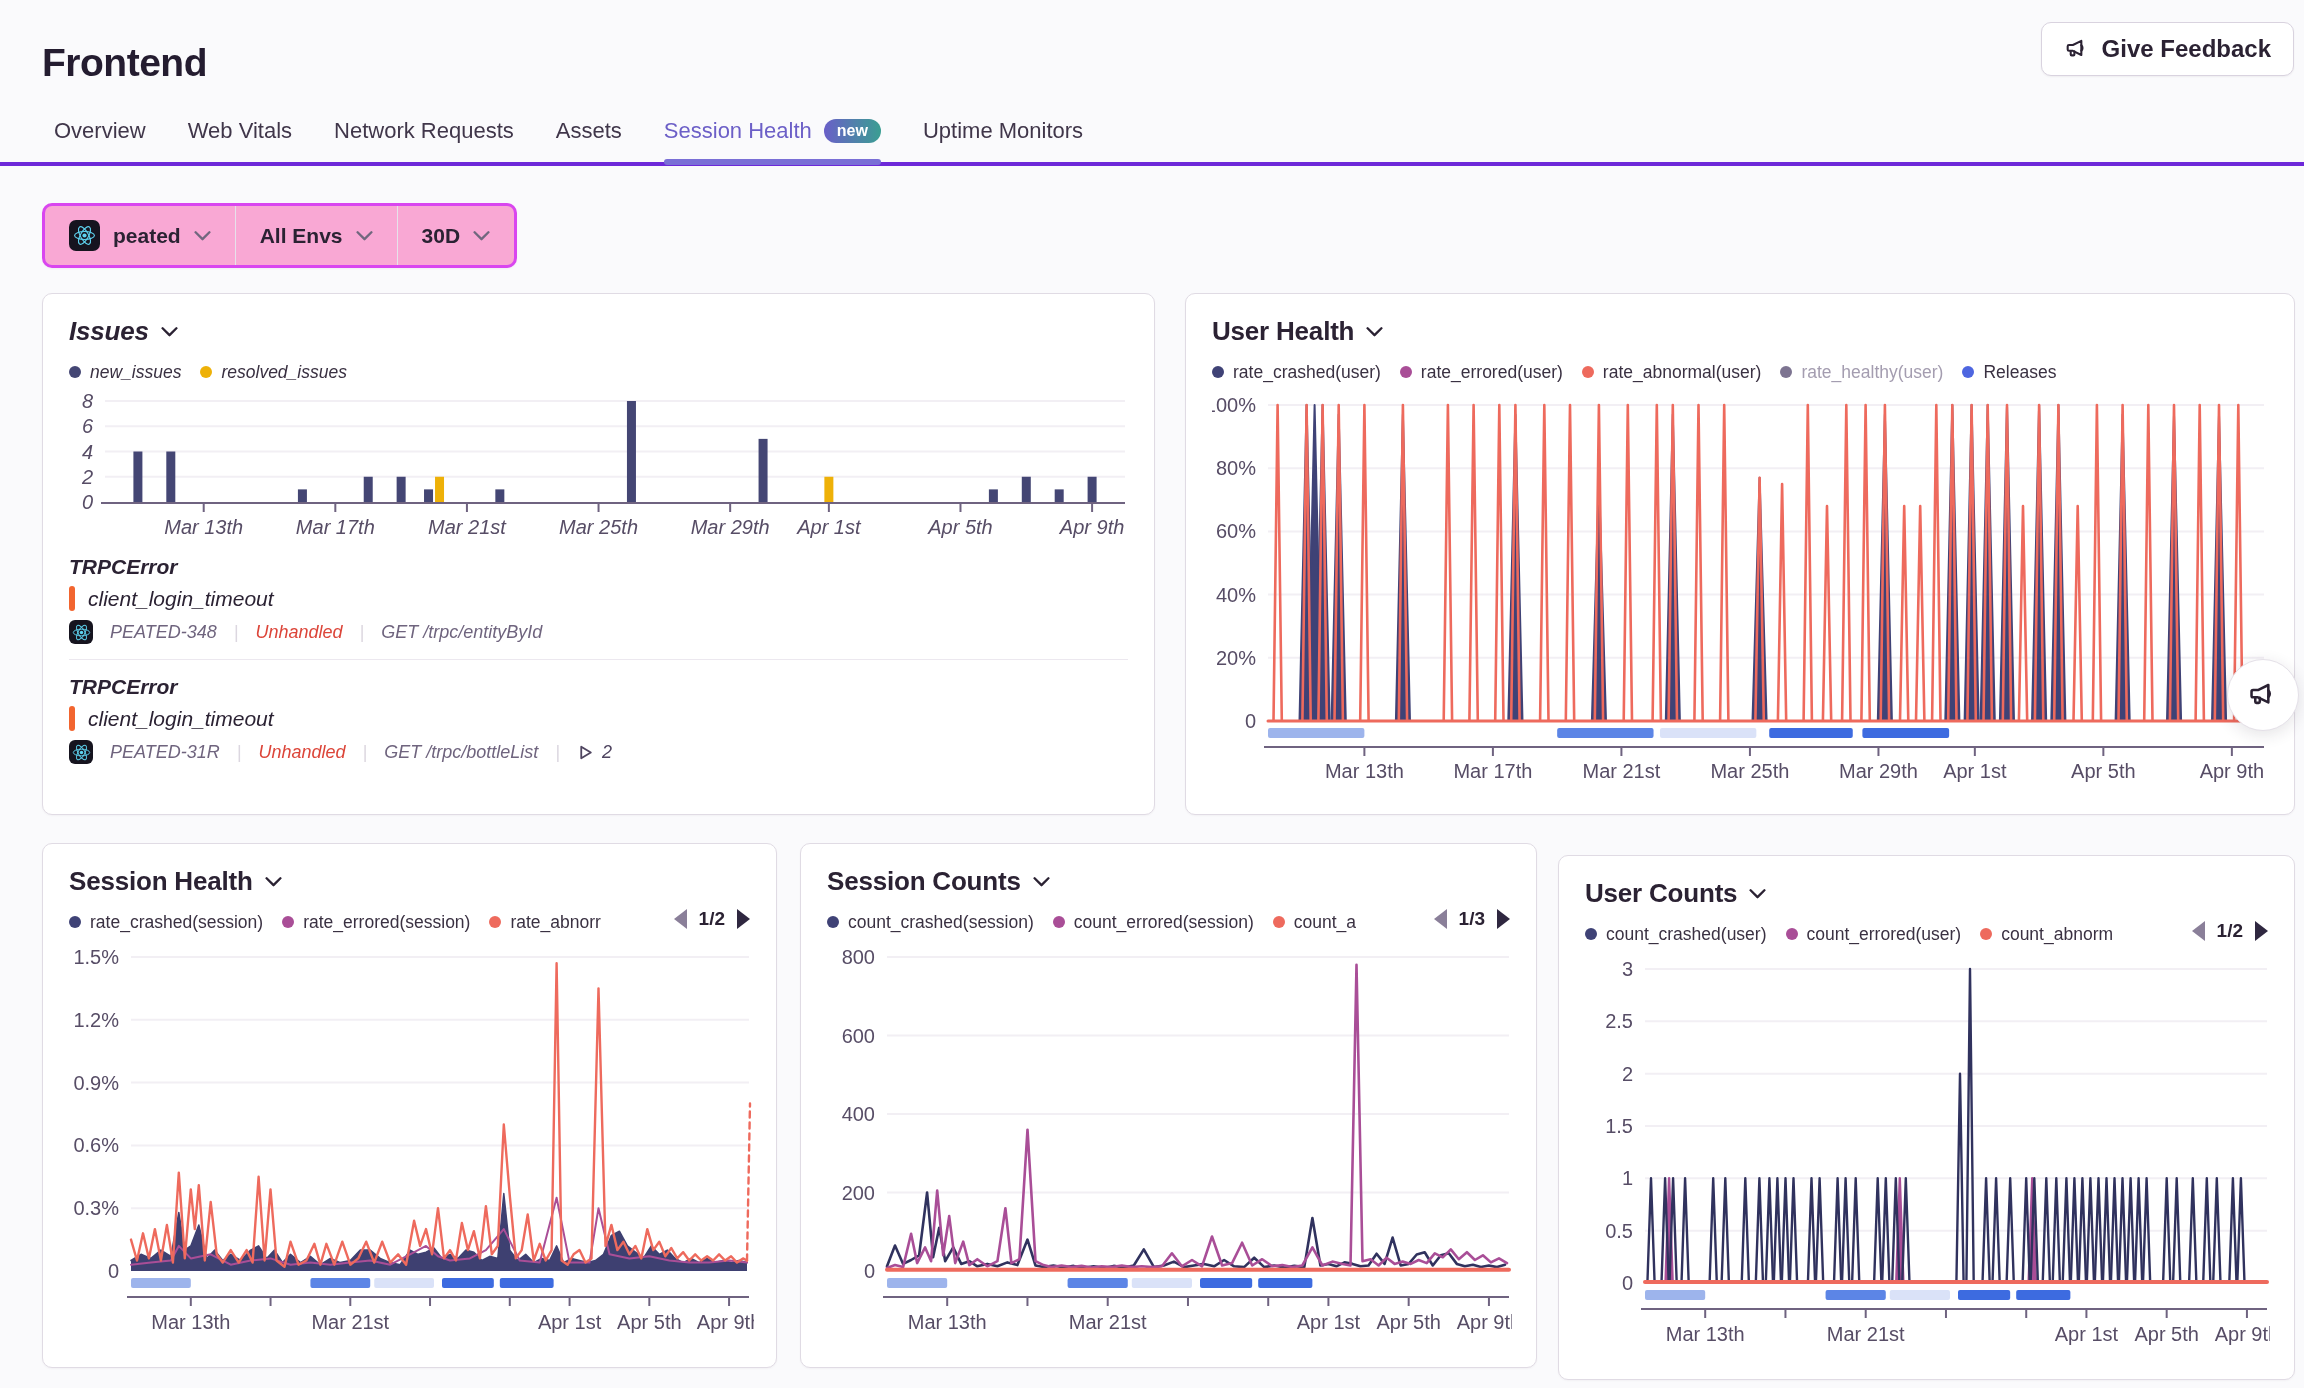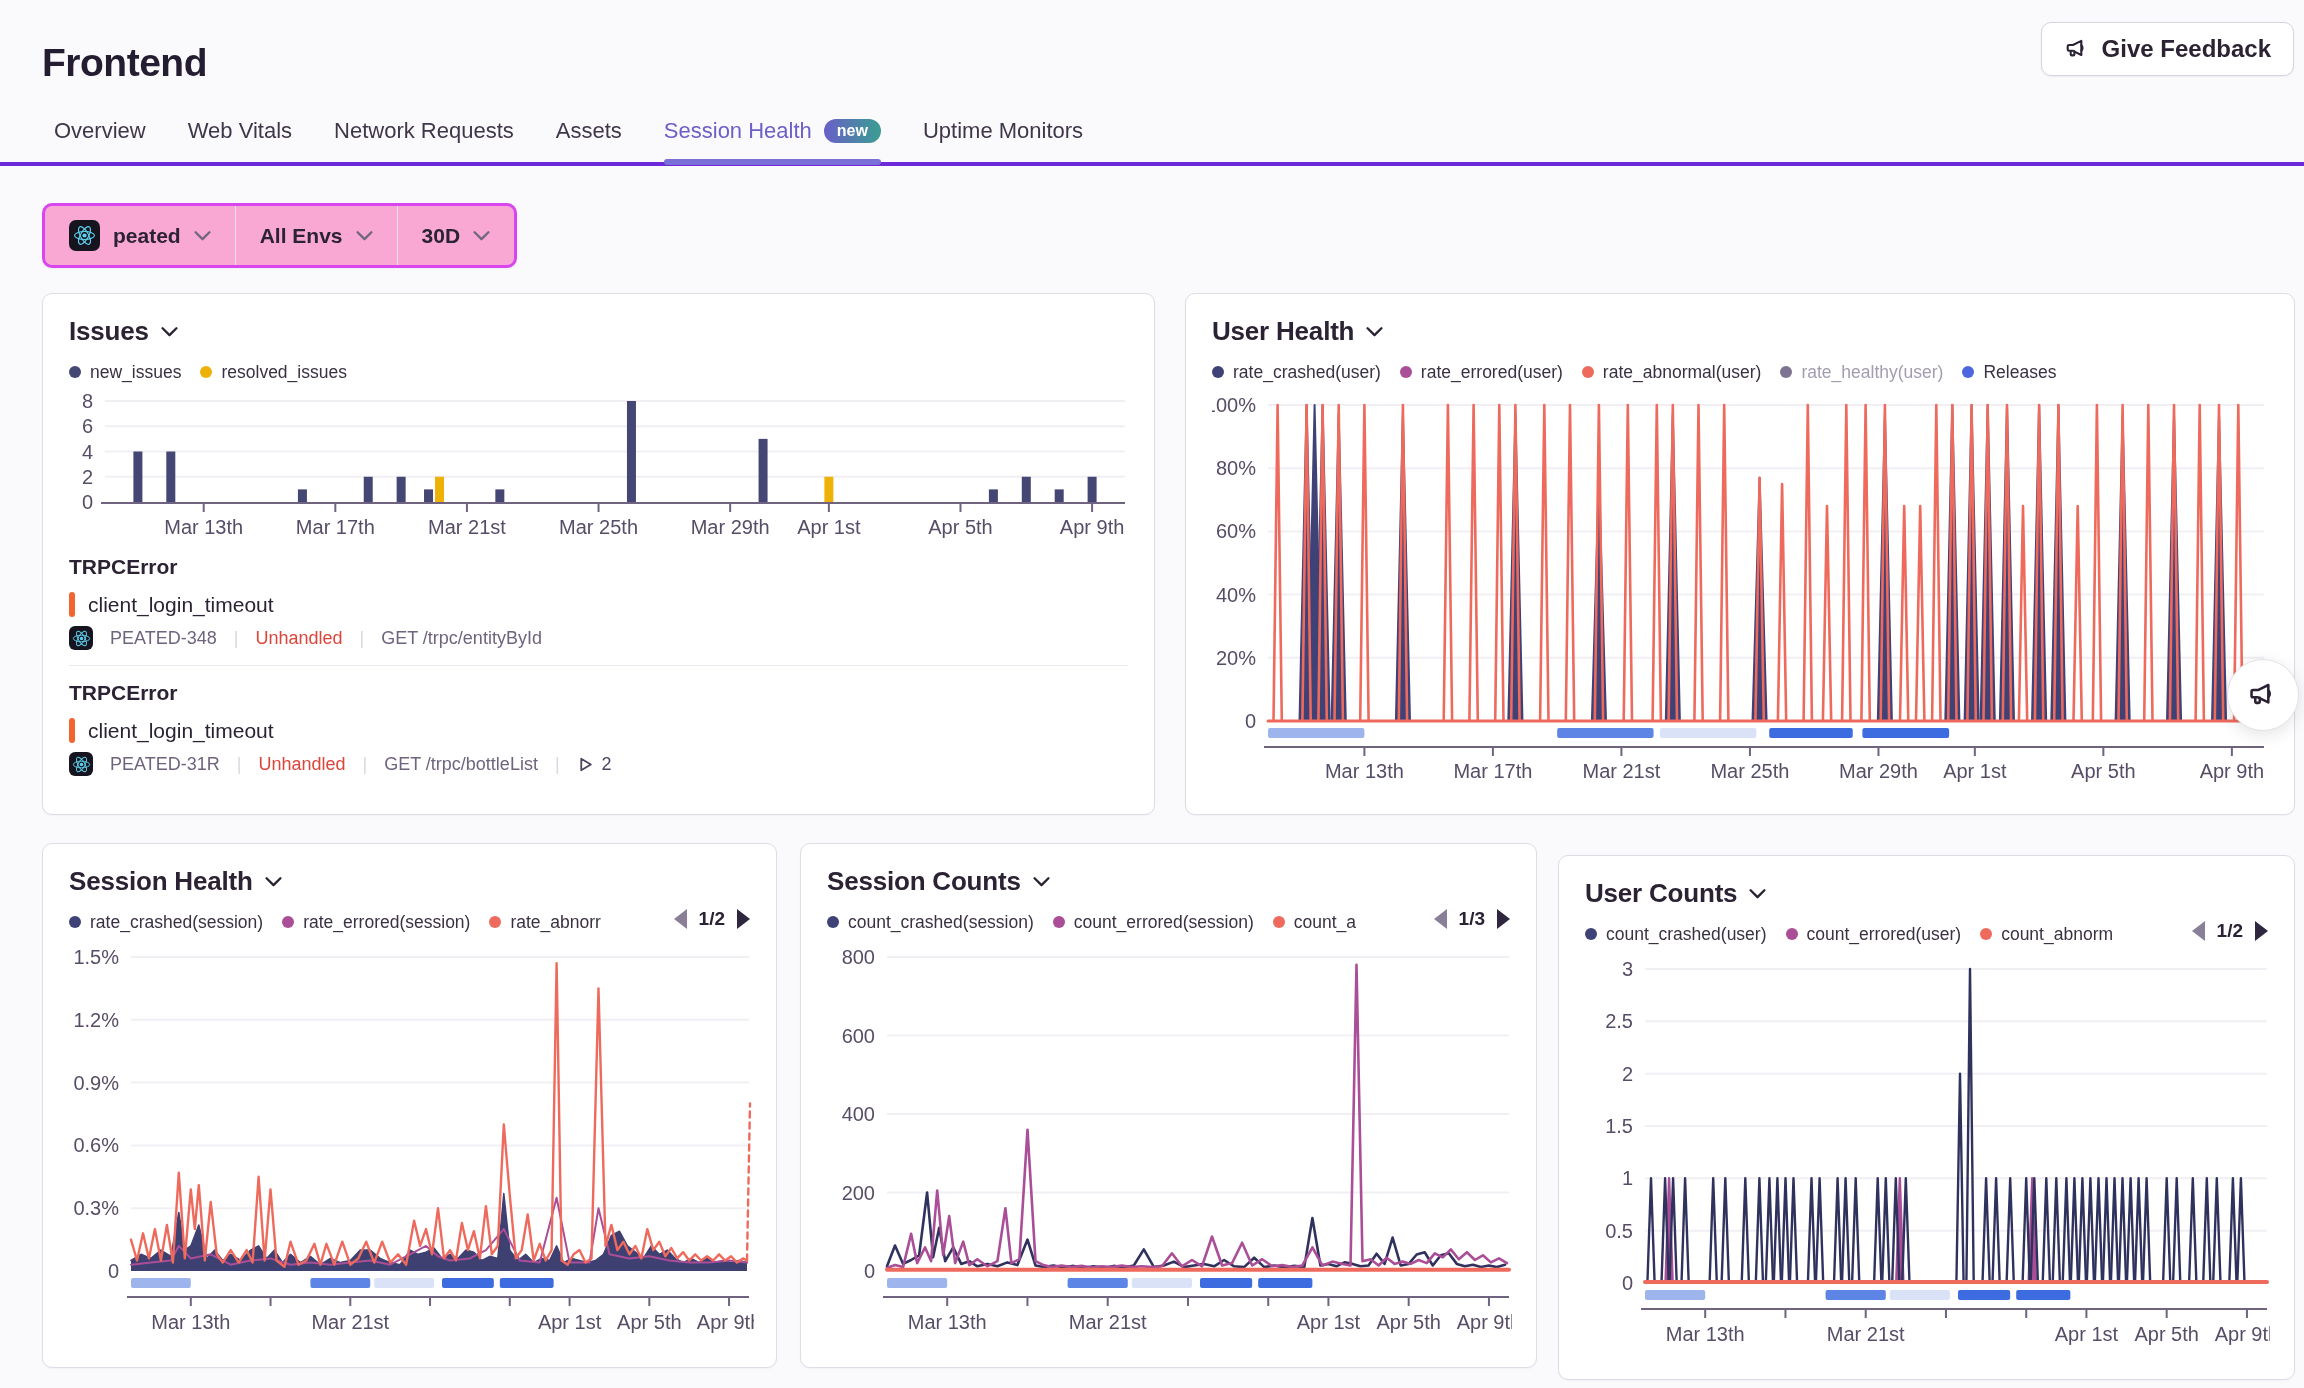--- a/index.html
+++ b/index.html
@@ -27,21 +27,21 @@
     background:#f9a8d4; border:3px solid #d946ef; border-radius:10px; box-shadow:0 1px 2px rgba(43,34,51,.04); }
   .filter-item { display:flex; align-items:center; gap:13px; padding:14px 24px; font-size:21px; font-weight:700;
     color:#2B2233; cursor:pointer; }
   .filter-item + .filter-item { border-left:1px solid #E6E2EA; }
   .proj-chip { width:31px; height:31px; border-radius:7px; background:#16141F; display:flex;
     align-items:center; justify-content:center; }
   .chev { color:#71677E; display:flex; }
 
   .panel { position:absolute; background:#fff; border:1px solid #E0DBE4; border-radius:10px;
     box-shadow:0 1px 2px rgba(43,34,51,.04); padding:22px 26px; overflow:hidden; }
-  #panel-issues { left:42px; top:293px; width:1113px; height:522px; }
+  #panel-issues { left:42px; top:293px; width:1113px; height:522px;font-style:italic; }
   #panel-user-health { left:1185px; top:293px; width:1110px; height:522px; }
   #panel-session-health { left:42px; top:843px; width:735px; height:525px; }
   #panel-session-counts { left:800px; top:843px; width:737px; height:525px; }
   #panel-user-counts { left:1558px; top:843px; width:737px; height:525px;margin-top:12px; }
 
   .panel-header { display:flex; align-items:center; gap:12px; cursor:pointer; }
   .panel-title { font-size:26px; font-weight:700; color:#2B2233; letter-spacing:-0.2px; }
   .legend-row { position:relative; display:flex; align-items:center; gap:19px; margin-top:11px; height:28px; }
   .legend-item { display:flex; align-items:center; gap:9px; cursor:pointer; }
   .dot { width:12px; height:12px; border-radius:50%; flex:0 0 auto; }
@@ -52,21 +52,21 @@
     border-right:13px solid #8A7F99; cursor:pointer; }
   .tri-right { width:0; height:0; border-top:10px solid transparent; border-bottom:10px solid transparent;
     border-left:13px solid #2F2740; cursor:pointer; }
 
   svg.chart { display:block; margin-top:5px; font-family:"Liberation Sans", sans-serif; }
 
   .issues-list { margin-top:12px; }
   .issue-row { padding:2px 0; }
   .issue-divider { border-top:1px solid #ECE8EF; margin:13px 0; }
   .issue-type { font-size:21px; font-weight:700; color:#2B2233; }
-  .issue-culprit { display:flex; align-items:center; gap:13px; margin-top:13px; font-size:21px; color:#2B2233; }
+  .issue-culprit { display:flex; align-items:center; gap:13px; margin-top:7px; font-size:21px; color:#2B2233; }
   .level-bar { width:6px; height:25px; border-radius:3px; background:#F2652F; }
   .issue-meta { display:flex; align-items:center; gap:17px; margin-top:9px; font-size:18px; color:#6F647E; }
   .issue-chip { width:24px; height:24px; border-radius:6px; background:#16141F; display:flex;
     align-items:center; justify-content:center; }
   .sep { color:#DCD7E0; }
   .unhandled { color:#DC4539; font-weight:500; }
   .replay { display:flex; align-items:center; gap:8px; color:#4F4560; }
 
   .float-feedback { position:absolute; left:2227px; top:659px; width:72px; height:72px; border-radius:50%;
     background:#fff; border:1px solid #E4E0E8; box-shadow:0 4px 16px rgba(43,34,51,.12);

